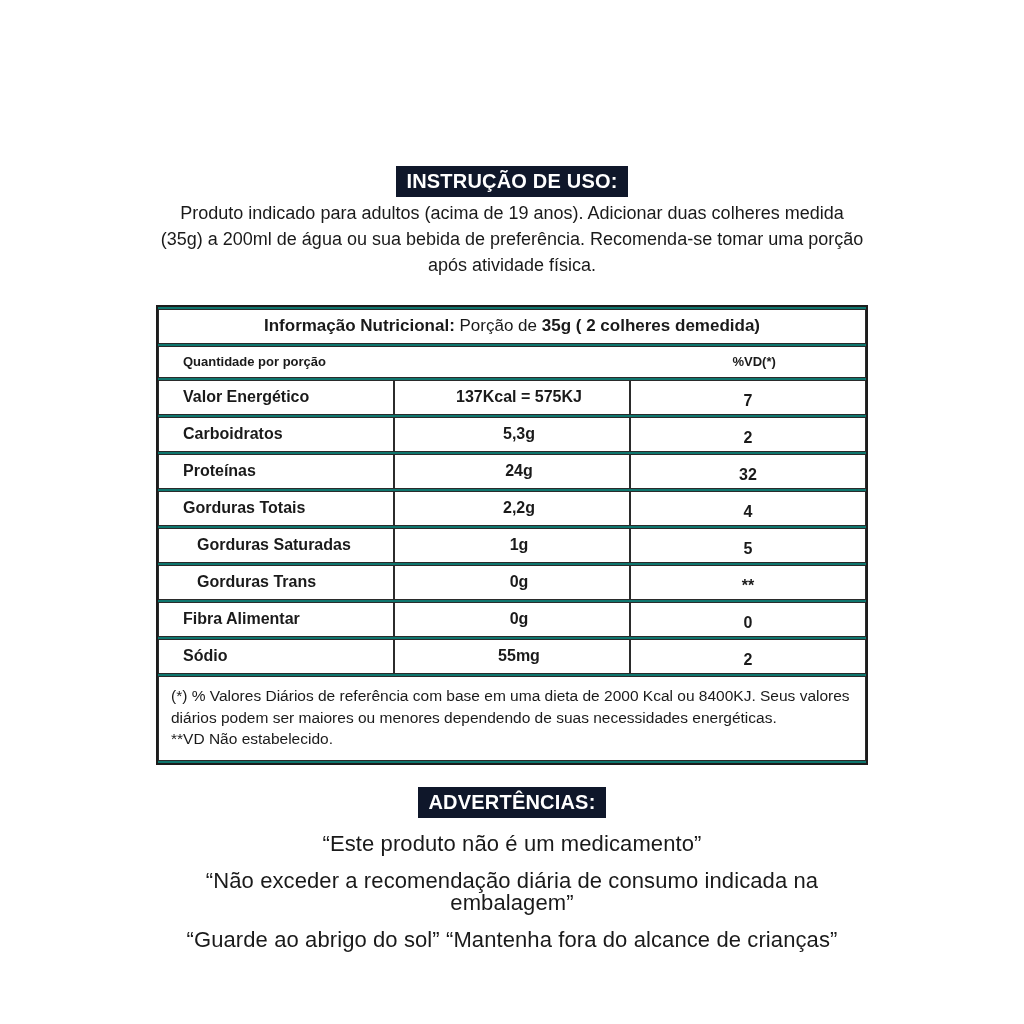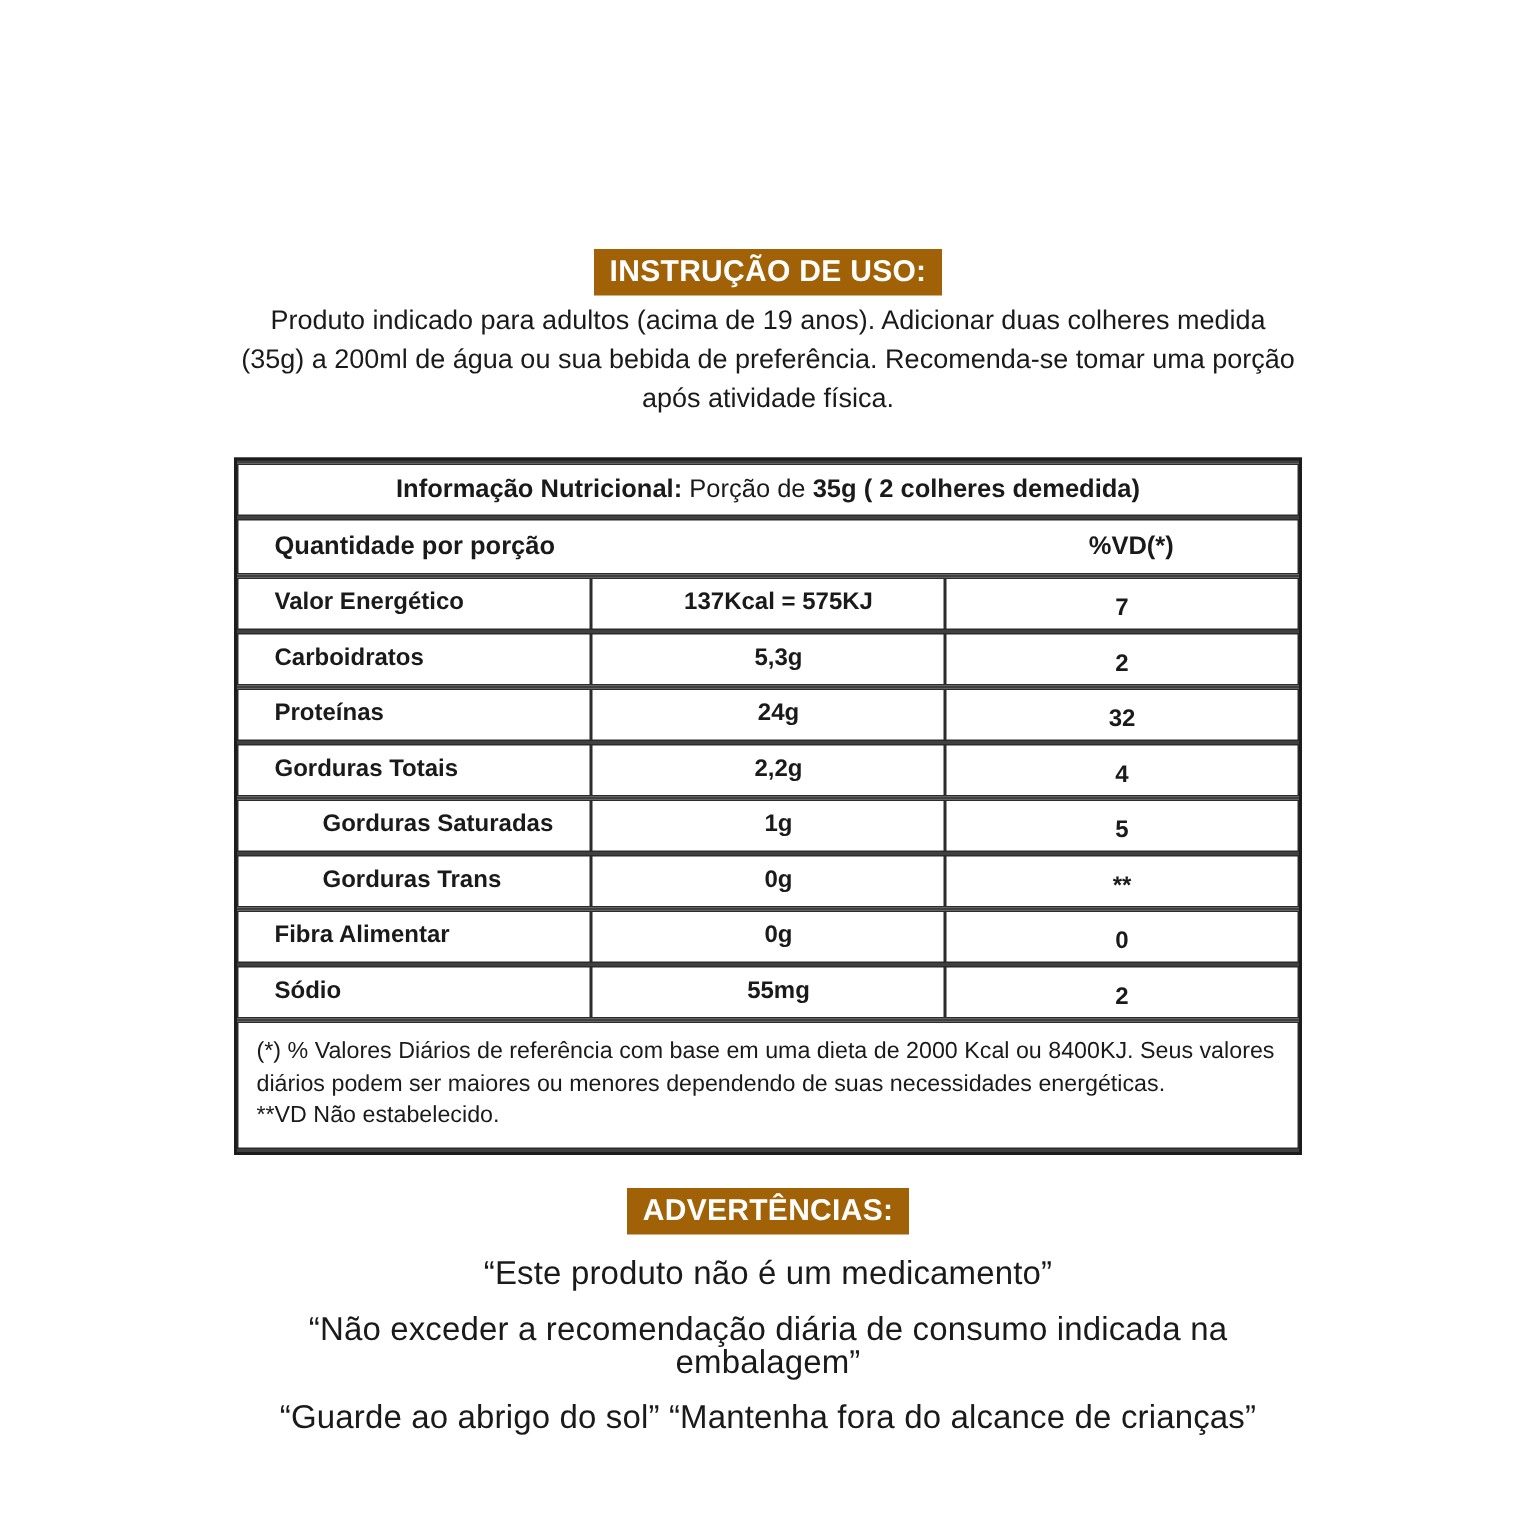--- a/index.html
+++ b/index.html
@@ -15,40 +15,40 @@
     padding-top: 166px;
   }
   .content {
     width: 712px;
     margin: 0 auto;
   }
   .center { text-align: center; }
 
   .black-box {
     display: inline-block;
-    background: #a16207;
+    background: #0f172a;
     color: #ffffff;
     font-weight: 700;
     font-size: 20px;
     line-height: 1;
     padding: 5px 10px 6px 10px;
     letter-spacing: 0.2px;
   }
   .intro {
     margin-top: 3px;
     font-size: 18px;
     line-height: 1.45;
     text-align: center;
     padding: 0 2px;
   }
 
   .table-wrap {
     margin-top: 27px;
     border: 2px solid #1c1c1c;
-    background: #404040;
+    background: #0f766e;
   }
   table.nutri {
     width: 100%;
     border-collapse: separate;
     border-spacing: 0 2px;
     table-layout: fixed;
   }
   table.nutri td {
     border: 1px solid #2b2b2b;
     background: #ffffff;
@@ -58,34 +58,34 @@
     font-size: 17px;
     padding: 6px 4px 7px 4px;
   }
   .title-cell .b { font-weight: 700; }
   .title-cell .r { font-weight: 400; }
   .subhead-flex {
     display: flex;
     align-items: center;
     justify-content: space-between;
     font-weight: 700;
-    font-size: 17px;
+    font-size: 13px;
     padding: 7px 0 8px 24px;
   }
   .subhead-flex .vdh {
     width: 32.5%;
     text-align: center;
   }
   td.lbl {
     width: 34%;
     font-weight: 700;
     font-size: 16px;
     padding: 7px 4px 8px 24px;
   }
-  td.lbl.indent { padding-left: 56px; }
+  td.lbl.indent { padding-left: 38px; }
   td.val {
     width: 33.5%;
     font-weight: 700;
     font-size: 16px;
     text-align: center;
     padding: 7px 2px 8px 16px;
   }
   td.vd {
     width: 32.5%;
     font-weight: 700;

